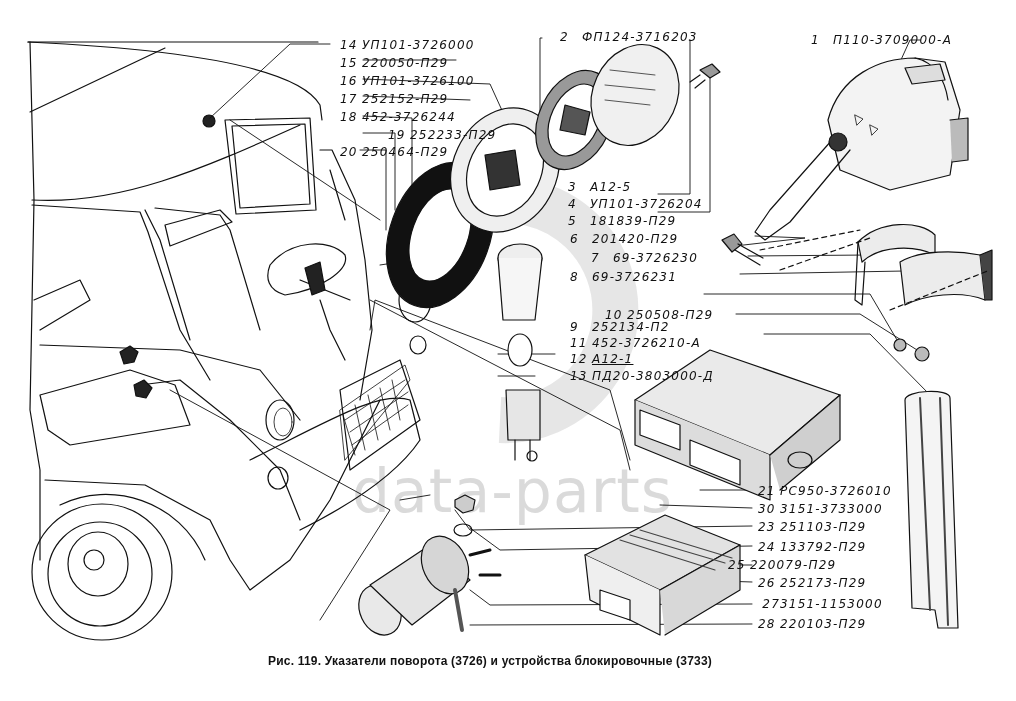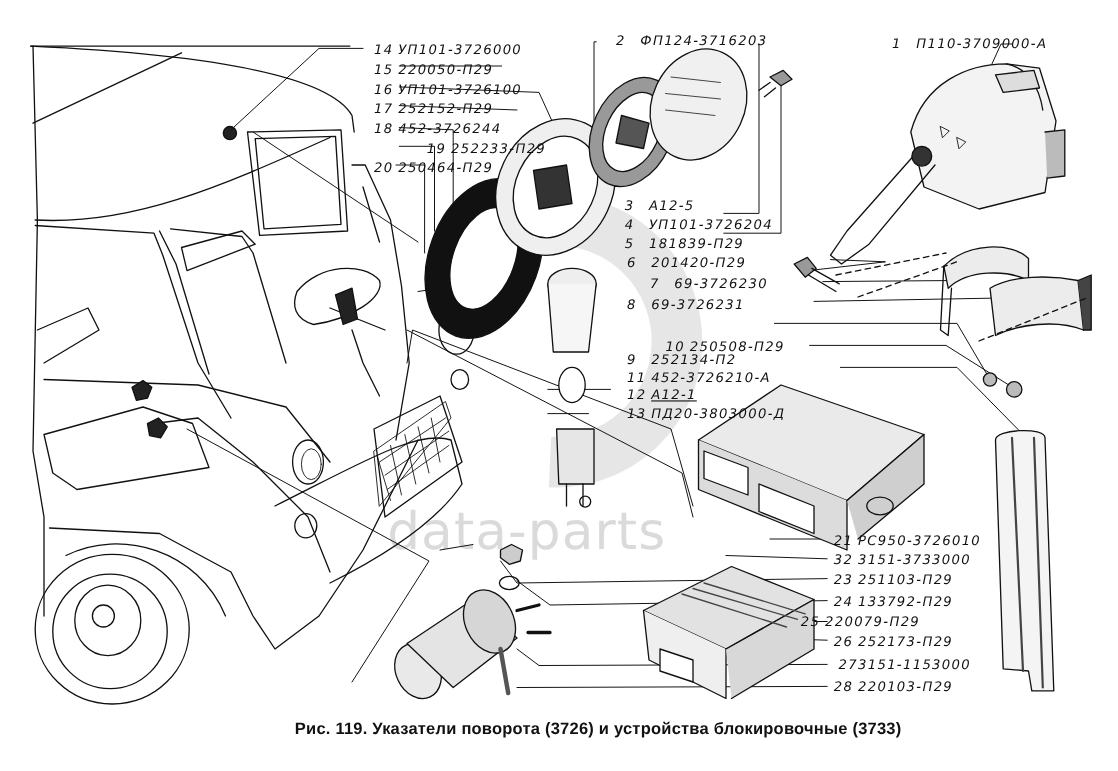--- a/index.html
+++ b/index.html
@@ -3,23 +3,23 @@
 <meta charset="utf-8">
 <style>
   html, body { margin:0; padding:0; background:#ffffff; }
   body { width:1016px; height:701px; position:relative; overflow:hidden;
          font-family:"DejaVu Sans", sans-serif; color:#111; }
   #stage { position:absolute; left:0; top:0; width:1016px; height:701px; }
   .lbl { position:absolute; font-family:"DejaVu Sans", sans-serif; font-style:italic;
          font-size:12px; letter-spacing:1.2px; color:#111; white-space:nowrap; line-height:14px; }
   .lbl .num { display:inline-block; min-width:22px; }
   .caption { position:absolute; left:268px; top:654px; font-family:"Liberation Sans", sans-serif;
-             font-weight:bold; font-size:15px; color:#111; letter-spacing:0.2px; white-space:nowrap; }
+             font-weight:bold; font-size:12px; color:#111; letter-spacing:0.2px; white-space:nowrap; }
   .wm { position:absolute; left:352px; top:456px; font-family:"DejaVu Sans", sans-serif;
-        font-size:47px; color:#d4d4d4; letter-spacing:1px; opacity:0.85; white-space:nowrap; }
+        font-size:60px; color:#d4d4d4; letter-spacing:1px; opacity:0.85; white-space:nowrap; }
 </style>
 </head>
 <body>
 
 <div id="stage">
 
   <div class="wm">data-parts</div>
 
   <svg width="1016" height="701" viewBox="0 0 1016 701" style="position:absolute;left:0;top:0">
 
@@ -220,21 +220,21 @@
   <div class="lbl" style="left:570px;top:232px;"><span class="num">6</span><span>201420-П29</span></div>
   <div class="lbl" style="left:570px;top:251px;margin-left:21px;"><span class="num">7</span><span>69-3726230</span></div>
   <div class="lbl" style="left:570px;top:270px;"><span class="num">8</span><span>69-3726231</span></div>
   <div class="lbl" style="left:570px;top:288px;margin-top:32px;"><span class="num">9</span><span>252134-П2</span></div>
   <div class="lbl" style="left:570px;top:308px;margin-left:35px;"><span class="num">10</span><span>250508-П29</span></div>
   <div class="lbl" style="left:570px;top:336px;"><span class="num">11</span><span>452-3726210-А</span></div>
   <div class="lbl" style="left:570px;top:352px;text-decoration:underline;"><span class="num">12</span><span>А12-1</span></div>
   <div class="lbl" style="left:570px;top:369px;"><span class="num">13</span><span>ПД20-3803000-Д</span></div>
 
   <div class="lbl" style="left:758px;top:484px;"><span class="num">21</span><span>РС950-3726010</span></div>
-  <div class="lbl" style="left:758px;top:502px;"><span class="num">32</span><span>3151-3733000</span></div>
+  <div class="lbl" style="left:758px;top:502px;"><span class="num">30</span><span>3151-3733000</span></div>
   <div class="lbl" style="left:758px;top:520px;"><span class="num">23</span><span>251103-П29</span></div>
   <div class="lbl" style="left:758px;top:540px;"><span class="num">24</span><span>133792-П29</span></div>
   <div class="lbl" style="left:728px;top:558px;"><span class="num">25</span><span>220079-П29</span></div>
   <div class="lbl" style="left:758px;top:576px;"><span class="num">26</span><span>252173-П29</span></div>
   <div class="lbl" style="left:758px;top:597px;text-align:right;"><span class="num">27</span><span>3151-1153000</span></div>
   <div class="lbl" style="left:758px;top:617px;"><span class="num">28</span><span>220103-П29</span></div>
 
   <div class="caption">Рис. 119. Указатели поворота (3726) и устройства блокировочные (3733)</div>
 </div>
 

